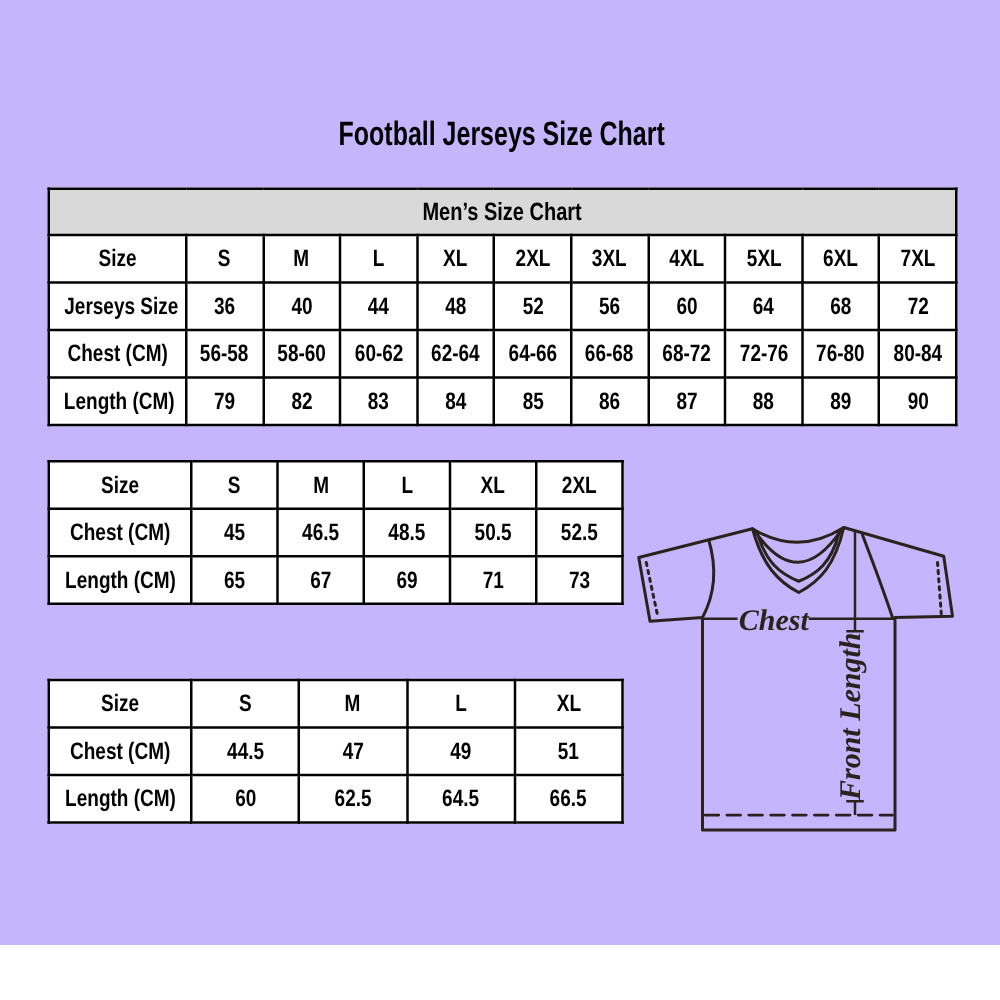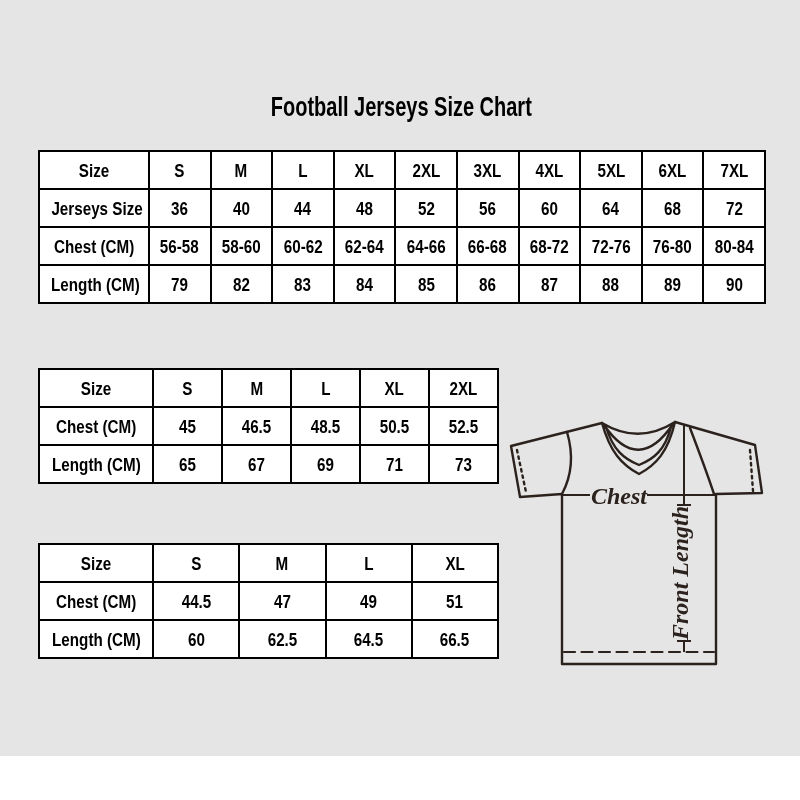--- a/index.html
+++ b/index.html
@@ -1,16 +1,16 @@
 <!DOCTYPE html>
 <html><head>
 <meta charset="utf-8">
 <style>
   html,body{margin:0;padding:0;background:#fff;}
-  .stage{position:relative;width:800px;height:756px;background:#e5e5e5;overflow:hidden;
+  .stage{position:relative;width:800px;height:756px;background:#c4b5fd;overflow:hidden;
          font-family:"Liberation Sans","DejaVu Sans",sans-serif;color:#000;}
   .title{position:absolute;left:38px;top:92px;width:726px;margin:0;text-align:center;
          font-size:27px;font-weight:bold;white-space:nowrap;}
   .title .cond-t{display:inline-block;transform:scaleX(0.74);transform-origin:50% 50%;}
   table{position:absolute;border-collapse:collapse;table-layout:fixed;background:#fff;}
   #men-table{left:38px;top:150px;width:726px;}
   #women-table{left:38px;top:368px;width:459px;}
   #youth-table{left:38px;top:543px;width:459px;}
   th,td{border:2px solid #000;padding:0;height:36px;text-align:center;vertical-align:middle;
         font-weight:bold;font-size:19px;line-height:1;overflow:hidden;}
@@ -34,20 +34,23 @@
         <col style="width:61.6px">
         <col style="width:61.6px">
         <col style="width:61.6px">
         <col style="width:61.6px">
         <col style="width:61.6px">
         <col style="width:61.6px">
         <col style="width:61.6px">
         <col style="width:61.6px">
       </colgroup>
       <tbody>
+        <tr class="hdr">
+          <th colspan="11"><span class="cond">Men’s Size Chart</span></th>
+        </tr>
         <tr>
           <th><span class="cond">Size</span></th>
           <th><span class="cond">S</span></th>
           <th><span class="cond">M</span></th>
           <th><span class="cond">L</span></th>
           <th><span class="cond">XL</span></th>
           <th><span class="cond">2XL</span></th>
           <th><span class="cond">3XL</span></th>
           <th><span class="cond">4XL</span></th>
           <th><span class="cond">5XL</span></th>

